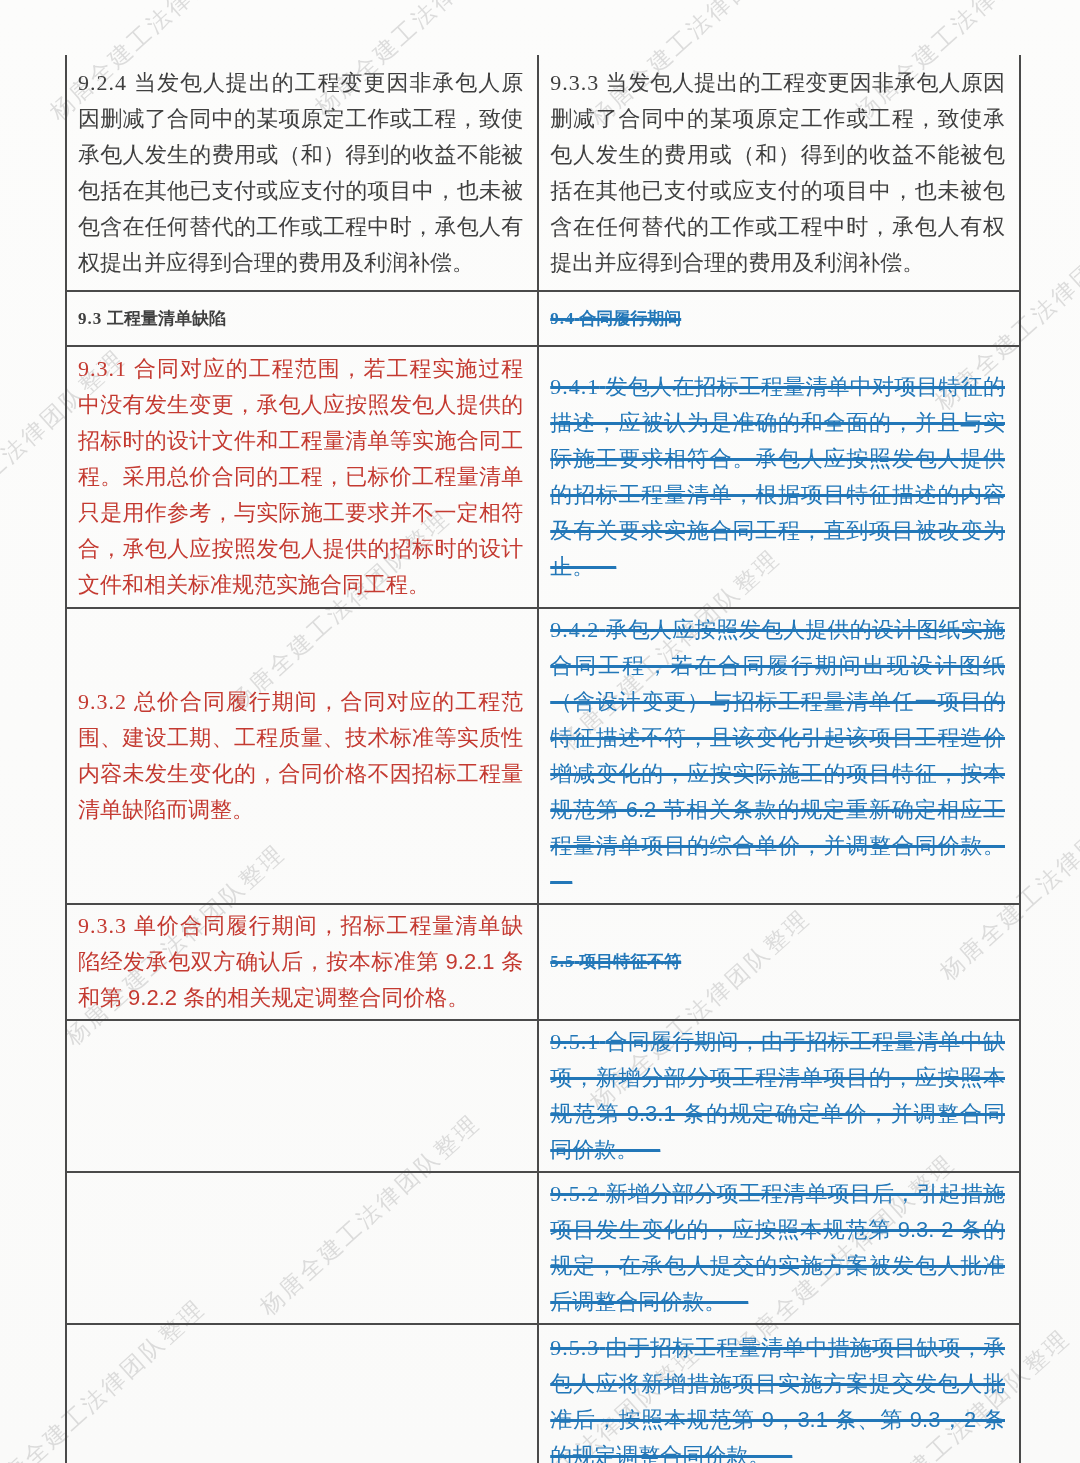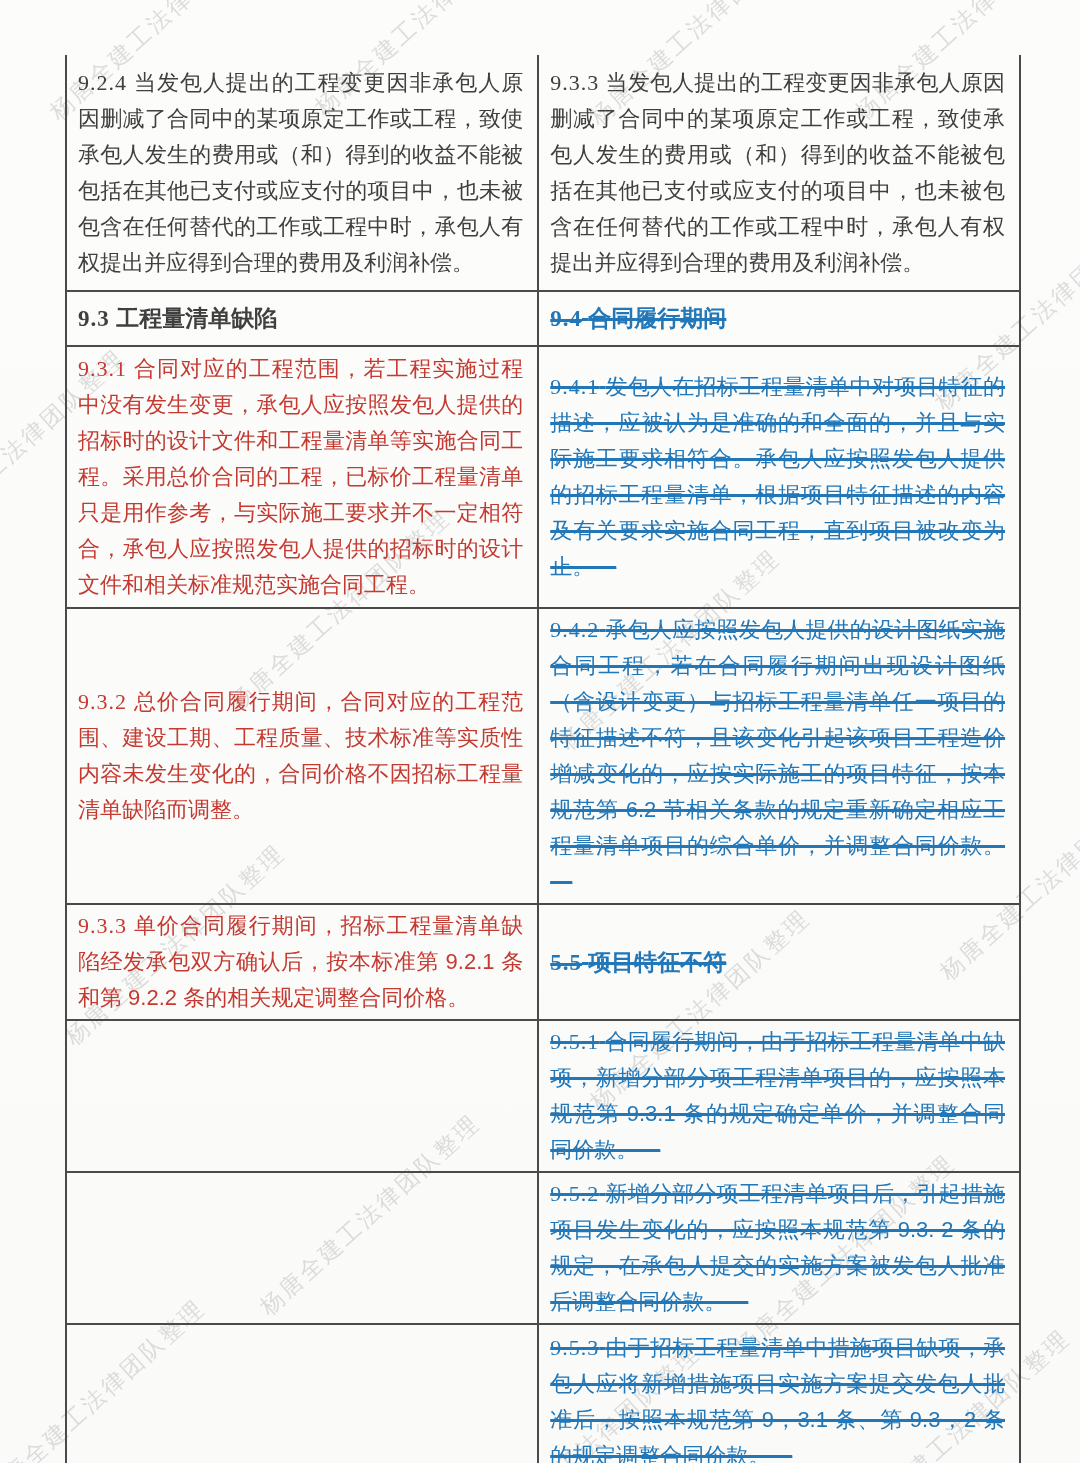--- a/index.html
+++ b/index.html
@@ -40,21 +40,21 @@
   table.cmp tr.r0 td{border-top:none;margin-left:36px;}
   tr.r0{height:236px;} tr.r1{height:55px;} tr.r2{height:262px;}
   tr.r3{height:249px;} tr.r4{height:106px;margin-left:45px;} tr.r5{height:147px;}
   tr.r6{height:146px;margin-top:36px;} tr.r7{height:156px;}
   p.clause{margin:0;}
   .num{font-family:"Liberation Serif", serif;letter-spacing:1px;}
   .ink{color:#3f3f3f;}
   .red{color:#c43a31;}
   .blue{color:#2277b8;}
   .strike{text-decoration:line-through;text-decoration-thickness:2.5px;}
-  .hd{font-weight:bold;font-size:23px;}
+  .hd{font-weight:bold;font-size:17px;}
 </style>
 </head>
 <body>
 
 <div class="page">
 
   <div class="wm-layer">
     <div class="wm" style="left:160px;top:20px">杨唐全建工法律团队整理</div>
     <div class="wm" style="left:425px;top:15px">杨唐全建工法律团队整理</div>
     <div class="wm" style="left:700px;top:25px">杨唐全建工法律团队整理</div>

